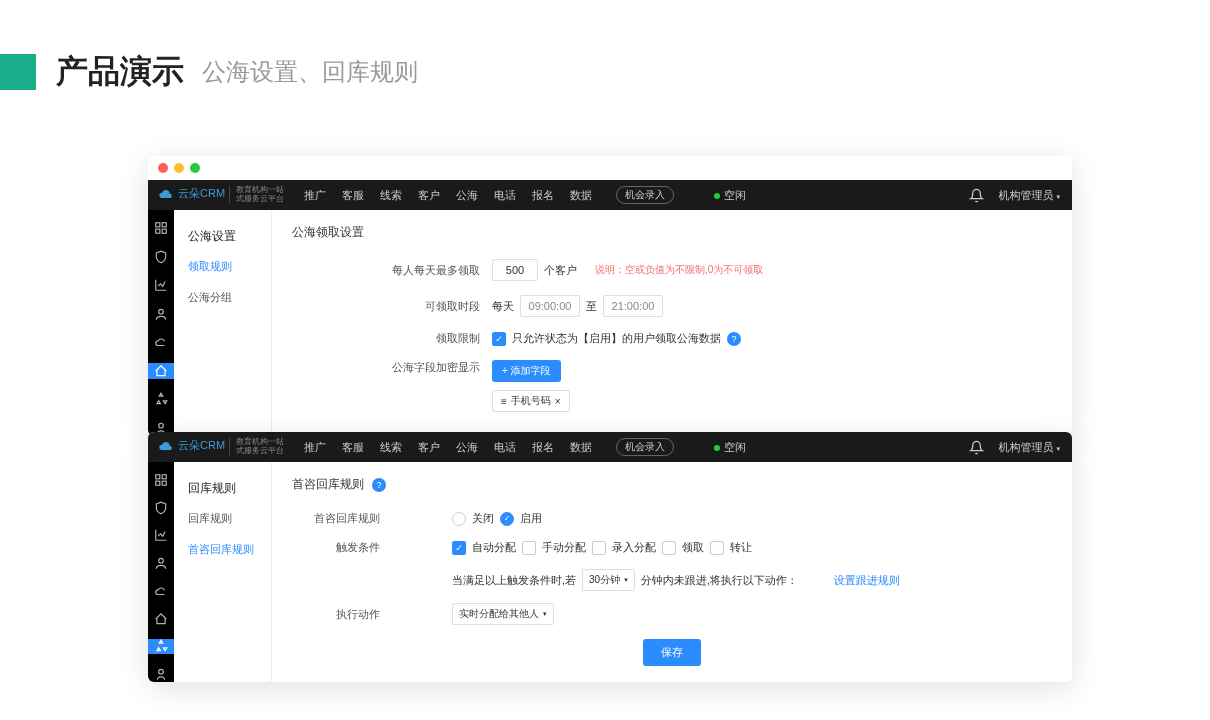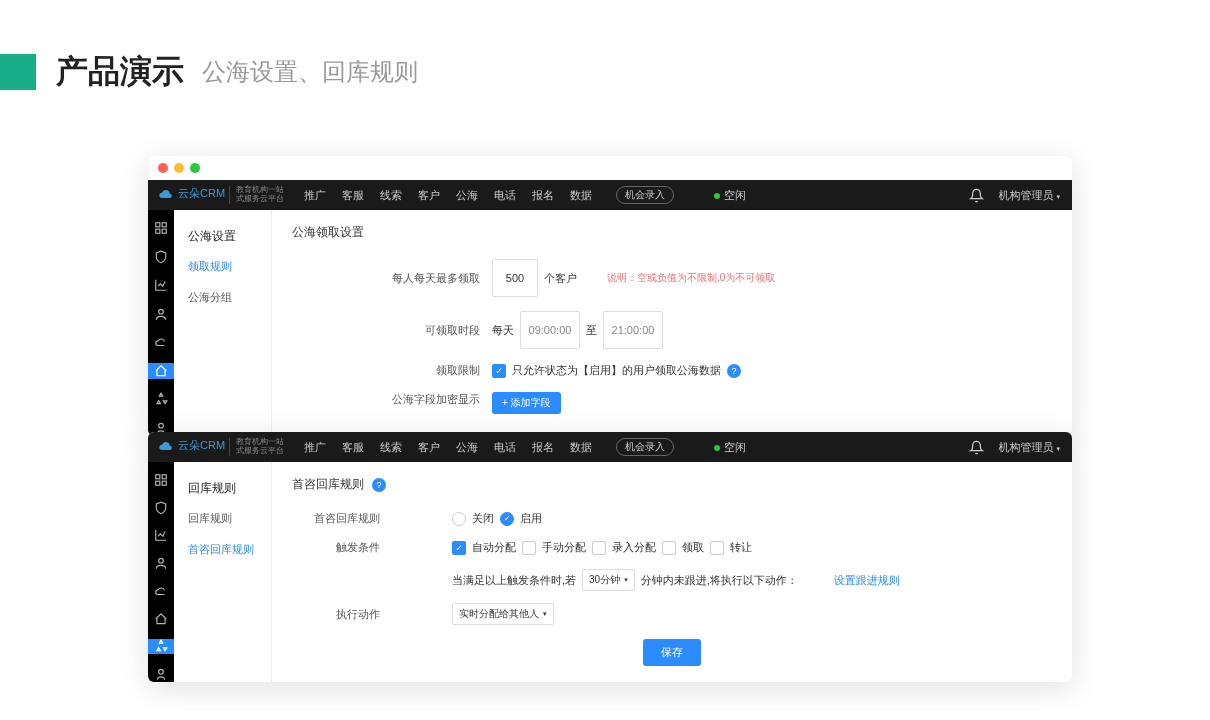--- a/index.html
+++ b/index.html
@@ -34,24 +34,24 @@
 .subnav{width:98px;background:#fff;border-right:1px solid #eee;padding-top:12px}
 .subnav-title{font-size:12px;font-weight:400;color:#222;padding:6px 14px}
 .subnav-item{font-size:11px;color:#555;padding:8px 14px;cursor:pointer}
 .subnav-item.active{color:#2a8cff}
 .content{flex:1;padding:14px 20px;font-size:11px;color:#333;overflow:hidden}
 .content-title{font-size:12px;color:#333;margin-bottom:18px;display:flex;align-items:center;gap:8px}
 .help-ic{width:14px;height:14px;border-radius:50%;background:#2a8cff;color:#fff;font-size:9px;display:inline-flex;align-items:center;justify-content:center}
 .form-row{display:flex;align-items:center;margin-bottom:14px}
 .form-label{width:200px;text-align:right;color:#555;padding-right:12px}
 .form-body{display:flex;align-items:center;gap:6px;flex-wrap:wrap}
-.txt-input{border:1px solid #ddd;border-radius:2px;height:38px;padding:0 6px;font-size:11px;color:#888;background:#fff}
+.txt-input{border:1px solid #ddd;border-radius:2px;height:22px;padding:0 6px;font-size:11px;color:#888;background:#fff}
 .txt-input.sm{width:46px;text-align:center;color:#333}
 .txt-input.time{width:60px;text-align:center}
-.hint{color:#f56c6c;font-size:10px;margin-left:24px}
+.hint{color:#f56c6c;font-size:10px;margin-left:12px}
 .chk{width:14px;height:14px;border:1px solid #2a8cff;background:#2a8cff;border-radius:2px;display:inline-flex;align-items:center;justify-content:center;color:#fff;font-size:9px}
 .chk.off{background:#fff;border-color:#ccc}
 .btn-blue{background:#2a8cff;color:#fff;border:none;border-radius:3px;padding:4px 10px;font-size:10px;cursor:pointer}
 .tag-box{border:1px solid #ddd;border-radius:2px;padding:3px 8px;font-size:10px;display:inline-flex;align-items:center;gap:4px}
 .radio{width:14px;height:14px;border:1px solid #ccc;border-radius:50%;display:inline-flex;align-items:center;justify-content:center}
 .radio.on{border-color:#2a8cff}
 .radio.on::after{content:"";width:8px;height:8px;border-radius:50%;background:#2a8cff}
 .radio.on.solid{background:#2a8cff}
 .radio.on.solid::after{content:"✓";background:none;color:#fff;font-size:8px;width:auto;height:auto}
 .select-box{border:1px solid #ddd;border-radius:2px;padding:3px 6px;font-size:10px;display:inline-flex;align-items:center;gap:4px}
@@ -180,21 +180,21 @@
       <div class="form-row">
         <div class="form-label">领取限制</div>
         <div class="form-body">
           <span class="chk">✓</span>
           <span>只允许状态为【启用】的用户领取公海数据</span>
           <span class="help-ic">?</span>
         </div>
       </div>
       <div class="form-row" style="align-items:flex-start">
         <div class="form-label">公海字段加密显示</div>
-        <div class="form-body" style="flex-direction:column;align-items:flex-start;gap:24px">
+        <div class="form-body" style="flex-direction:column;align-items:flex-start;gap:8px">
           <button class="btn-blue">+ 添加字段</button>
           <span class="tag-box">
             <span>≡</span>
               <span>手机号码</span>
               <span>×</span>
           </span>
         </div>
       </div>
     </div>
   </div>

